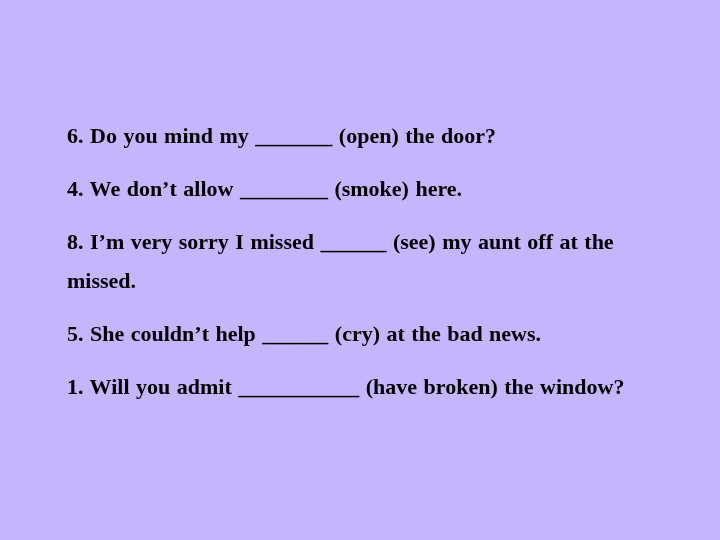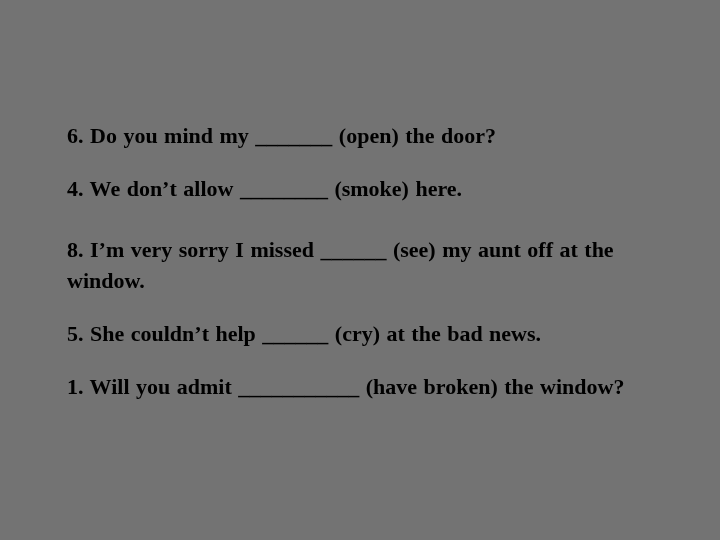--- a/index.html
+++ b/index.html
@@ -4,44 +4,44 @@
 <style>
   html, body {
     margin: 0;
     padding: 0;
     background: #ffffff;
   }
   .slide {
     position: relative;
     width: 720px;
     height: 540px;
-    background: #737373;
+    background: #c4b5fd;
     overflow: hidden;
     font-family: "Liberation Serif", "DejaVu Serif", serif;
     font-weight: bold;
     color: #000000;
     font-size: 22px;
     line-height: 28px;
   }
   .line {
     position: absolute;
     left: 67px;
     white-space: pre;
     word-spacing: 1px;
   }
   .l0 { top: 122px; }
   .l1 { top: 175px; }
-  .l2 { top: 236px; }
+  .l2 { top: 228px; }
   .l3 { top: 267px; }
   .l4 { top: 320px; }
   .l5 { top: 373px; }
 </style>
 </head>
 <body>
 
 <div class="slide">
   <div class="line l0">6. Do you mind my _______ (open) the door?</div>
   <div class="line l1">4. We don’t allow ________ (smoke) here.</div>
   <div class="line l2">8. I’m very sorry I missed ______ (see) my aunt off at the</div>
-  <div class="line l3">window.</div>
+  <div class="line l3">missed.</div>
   <div class="line l4">5. She couldn’t help ______ (cry) at the bad news.</div>
   <div class="line l5">1. Will you admit ___________ (have broken) the window?</div>
 </div>
 
 </body></html>

